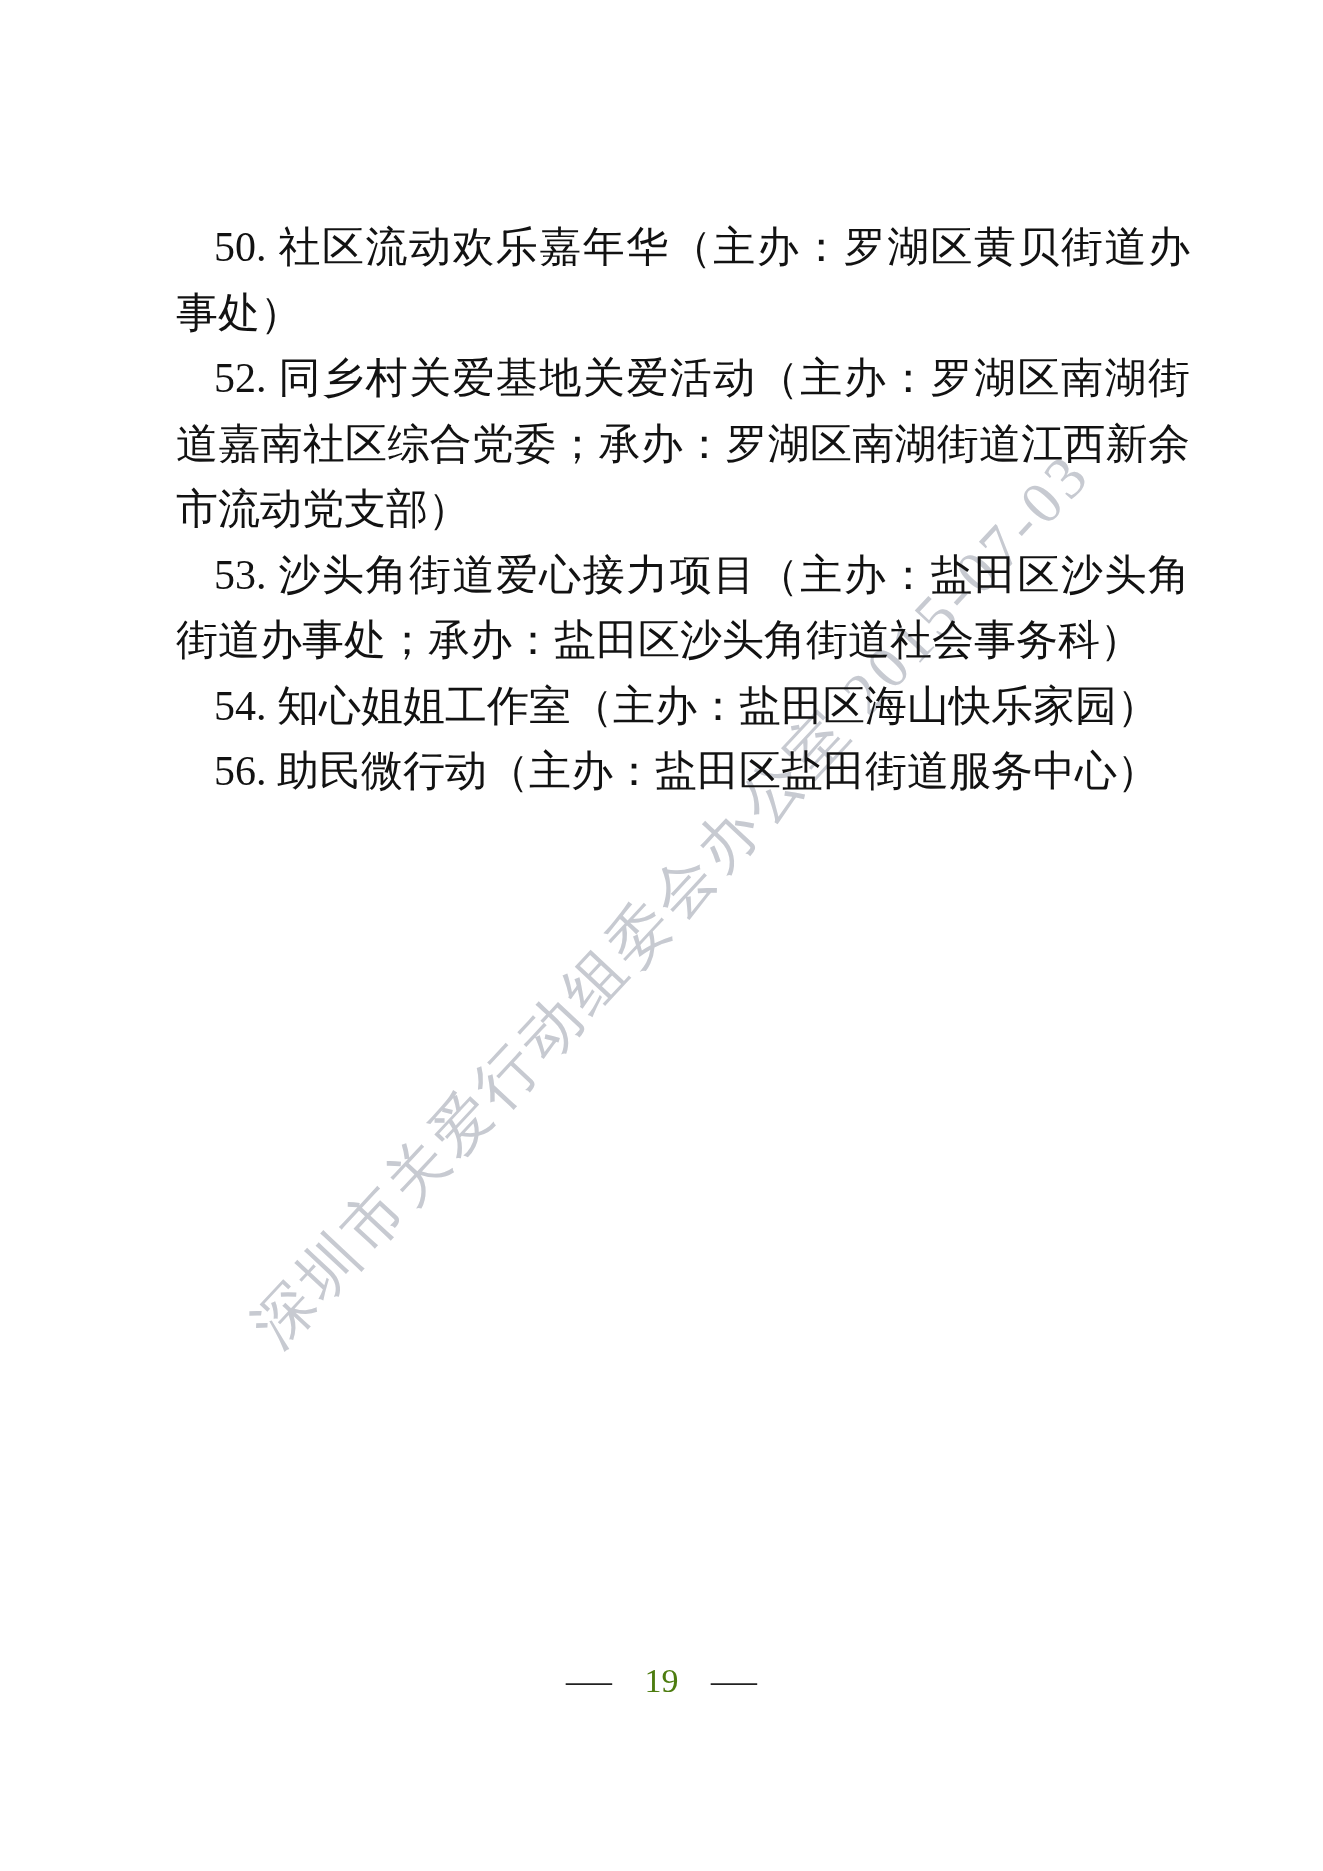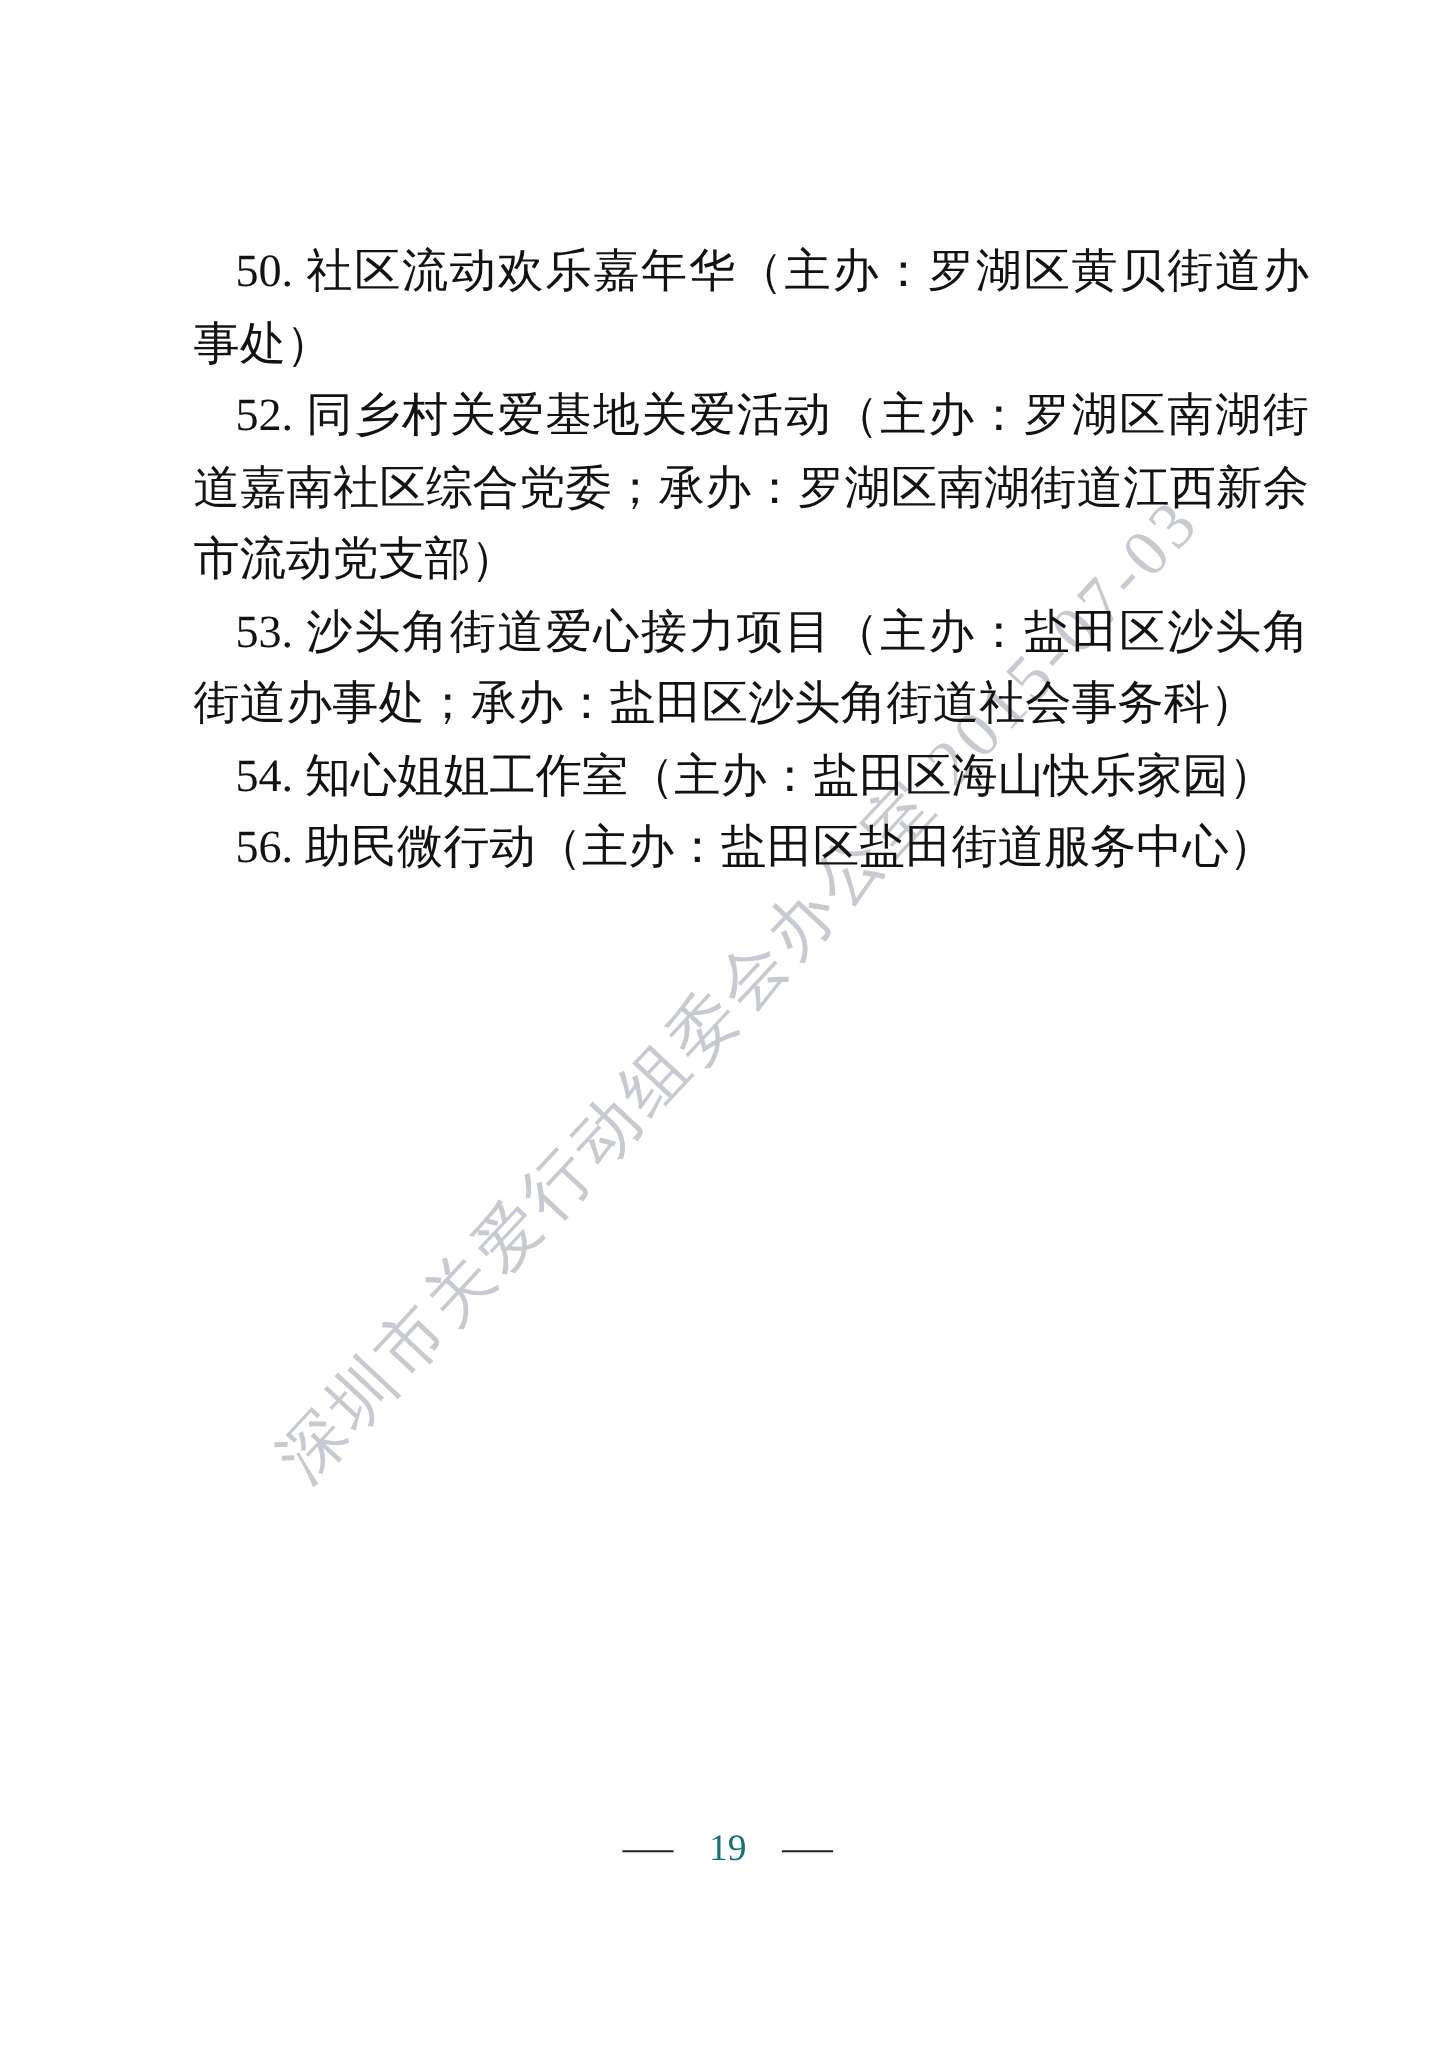--- a/index.html
+++ b/index.html
@@ -61,21 +61,21 @@
     letter-spacing: 0;
   }
   .footer .dash {
     display: inline-block;
     transform: scaleX(1.35);
     color: #222;
   }
   .footer .pagenum {
     display: inline-block;
     margin: 0 30px;
-    color: #0f766e;
+    color: #4d7c0f;
   }
 </style>
 </head>
 <body>
 
 <div class="page">
 
   <div class="watermark" style="color: rgb(199, 202, 209);">深圳市关爱行动组委会办公室 2015-07-03</div>
 
   <main class="content">

